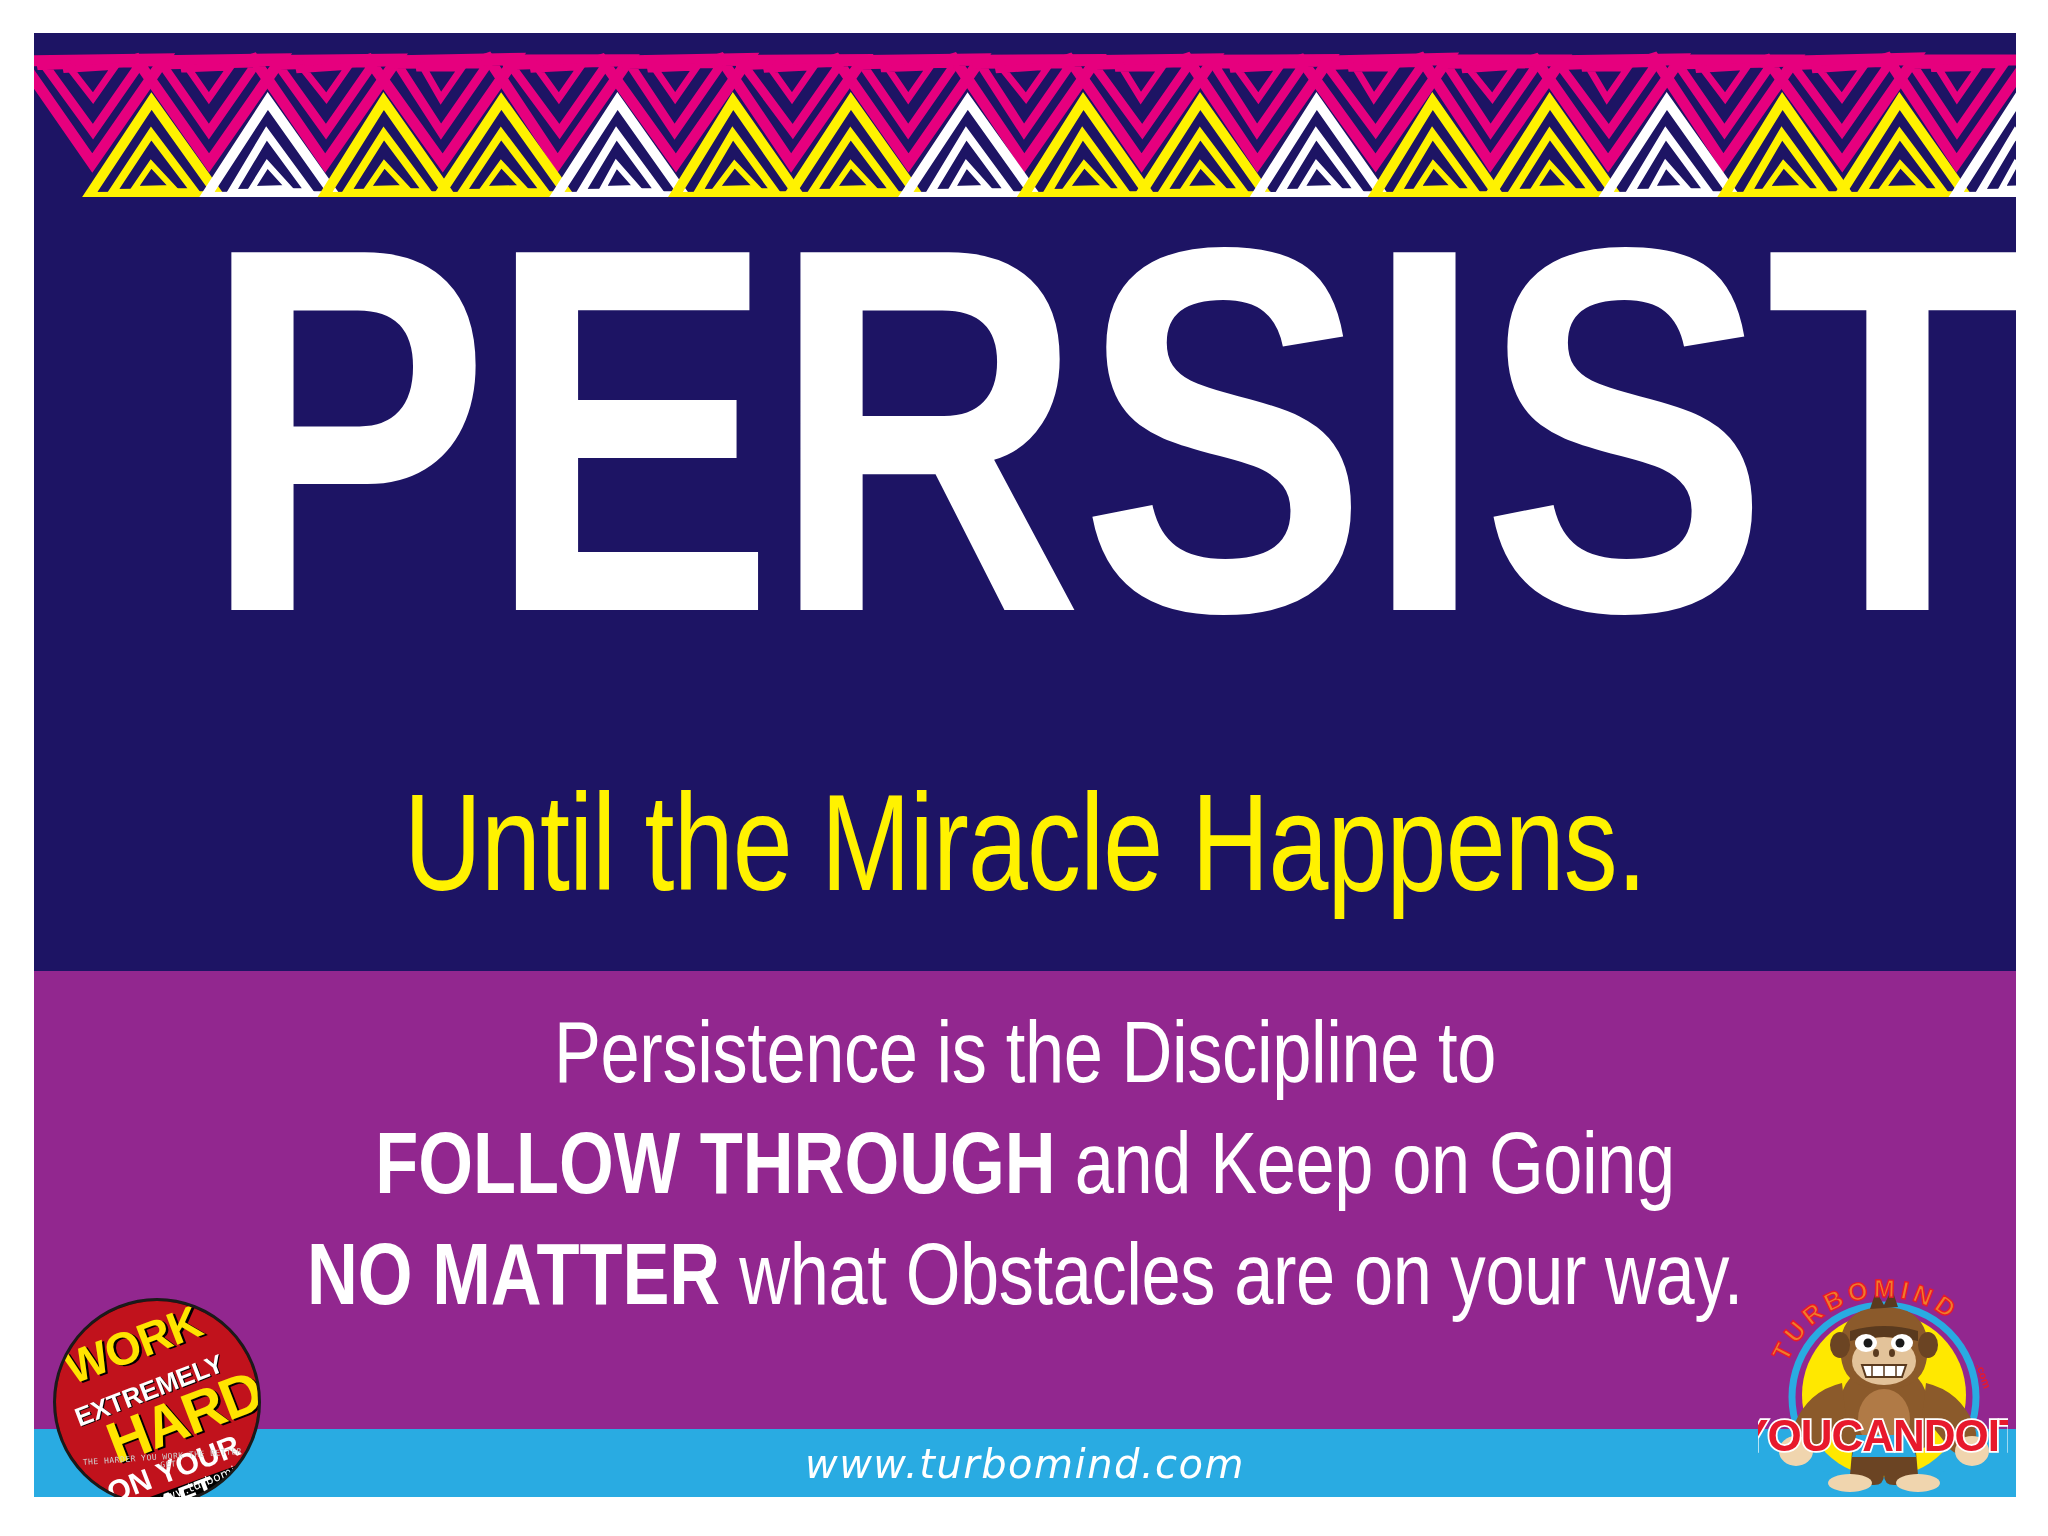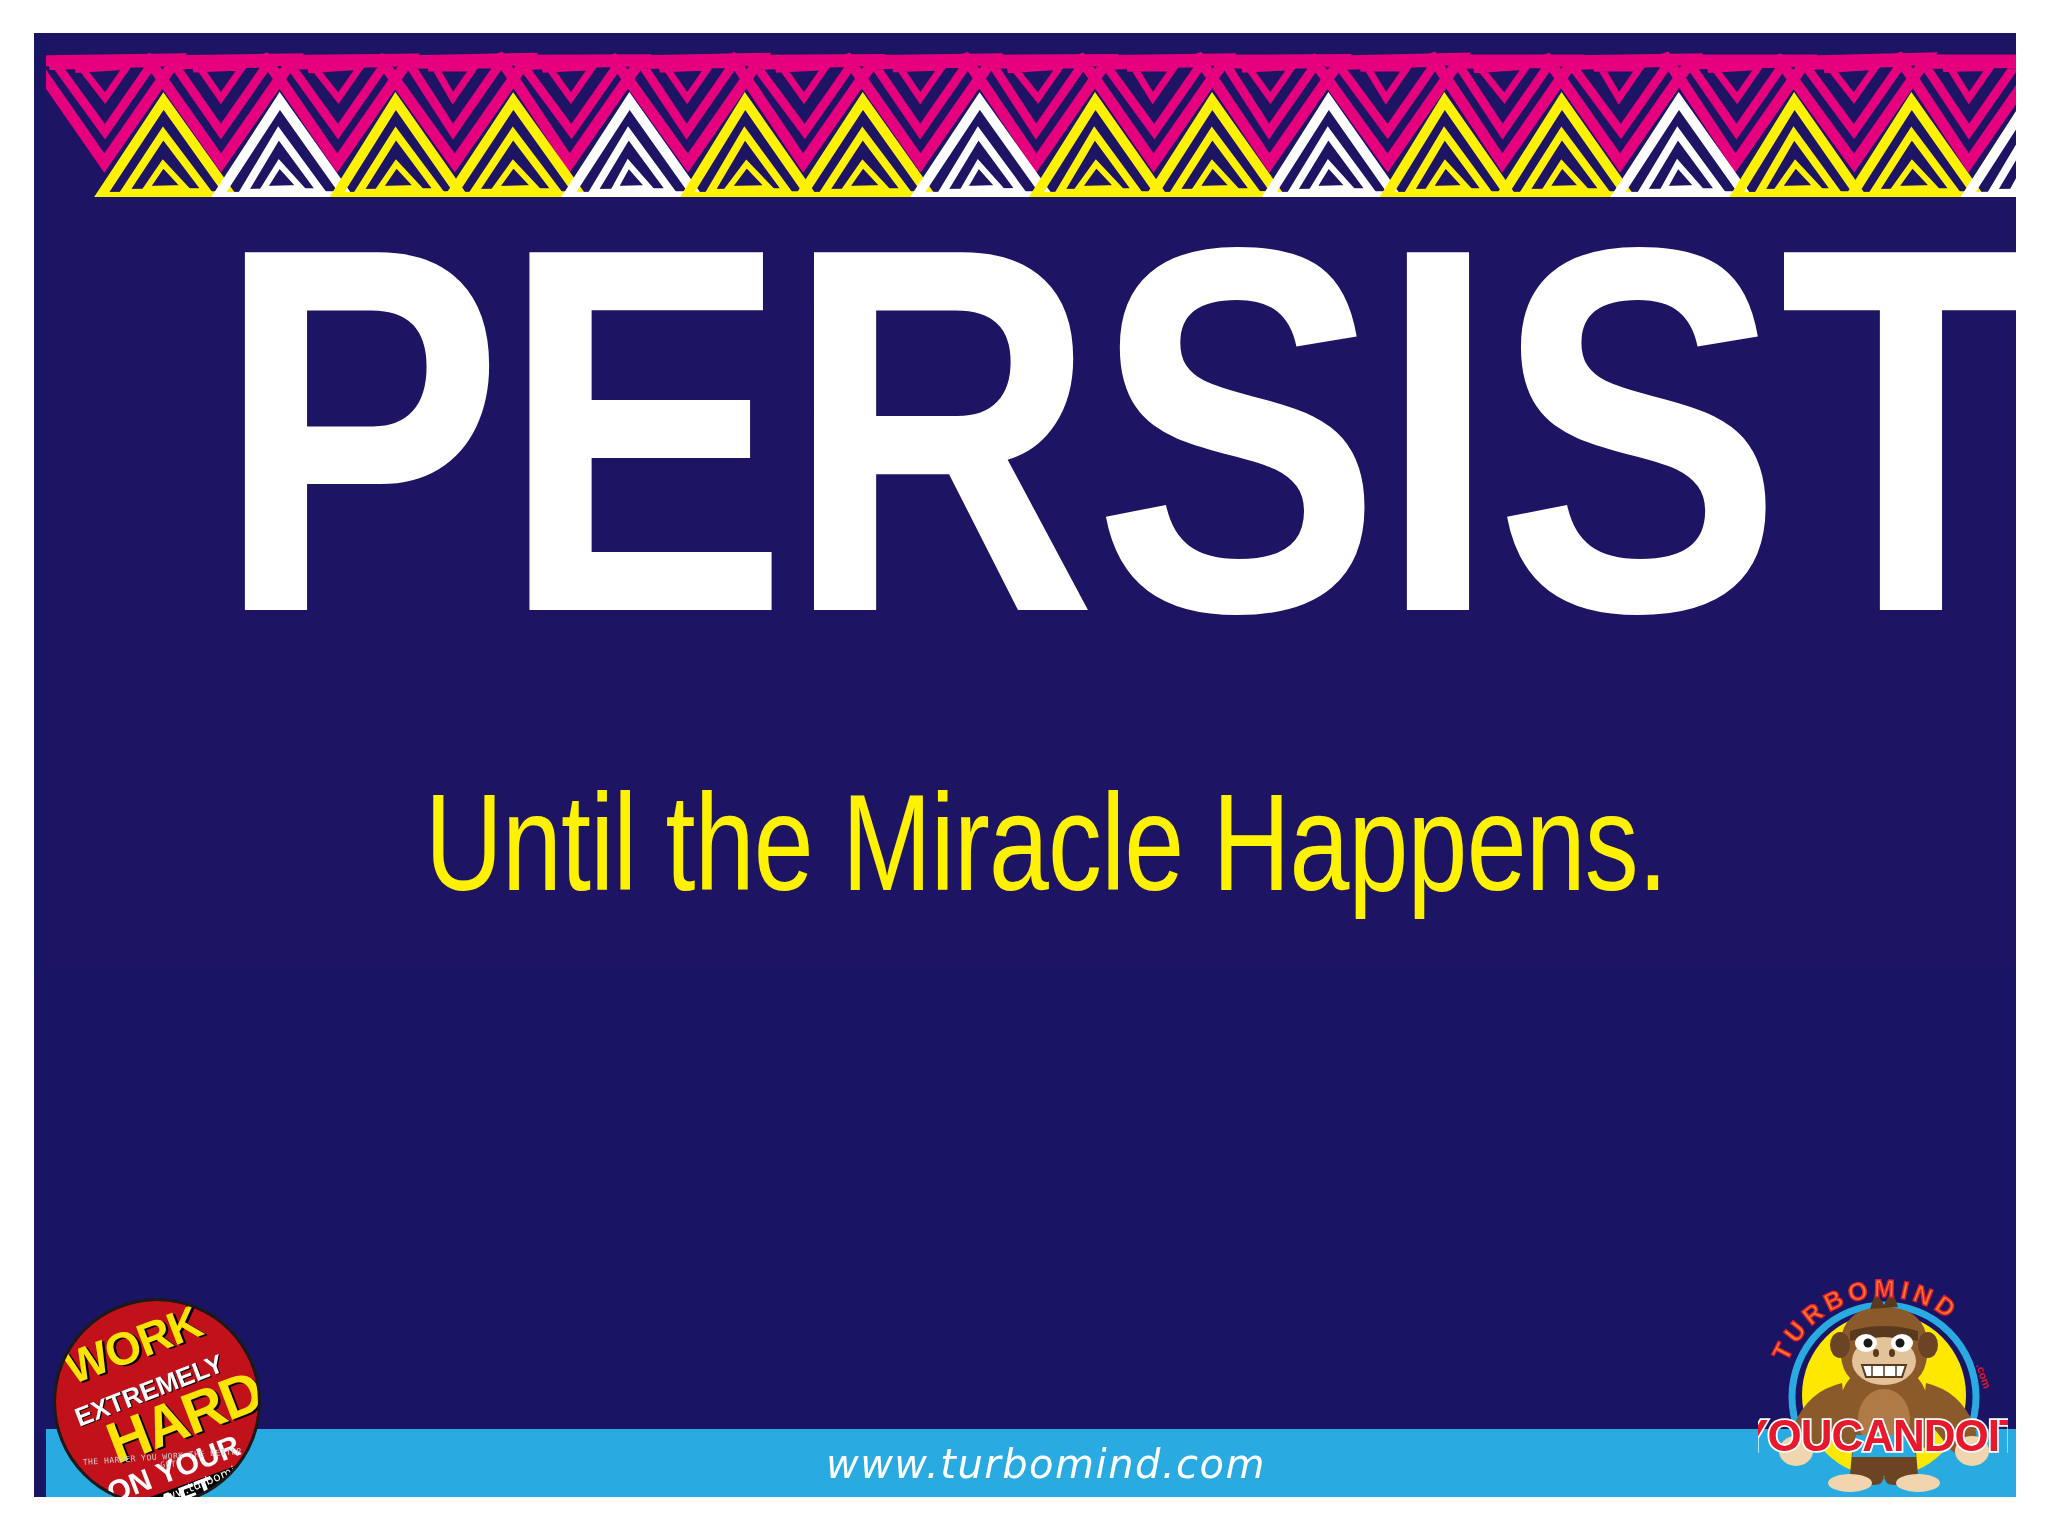--- a/index.html
+++ b/index.html
@@ -12,21 +12,21 @@
   
   #poster-frame{
     position:absolute;
     left:34px; top:33px;
     width:1982px; height:1464px;
     background:#1a1464;
     overflow:hidden;
   }
 
   
-  .band{position:absolute;left:12px;width:100%;padding-left:18px;}
+  .band{position:absolute;left:0;width:100%;}
   #navy-band   {top:0;    height:938px; background:#1d1464;}
   #purple-band {top:938px;height:458px; background:#92278f;}
   #blue-band   {top:1396px;height:68px; background:#29abe2;}
 
   
   #triangle-strip{
     position:absolute; left:0; top:14px;
     width:100%; height:150px;
     overflow:hidden;
   }
@@ -288,20 +288,27 @@
             <path d="M 1967.4845556325654 142 L 2002.5154443674346 141 L 1981.376357477835 117.03999999999999 L 1967.4845556325654 142 Z" stroke="#ffffff" stroke-width="6" stroke-linejoin="miter" fill="none"></path>
           </g>
       </svg>
     </div>
 
     <div id="headline" style="transform: scaleX(0.829968); transform-origin: 50% 0px;">PERSIST</div>
 
     <div id="subtitle" style="transform: scaleX(0.78); transform-origin: 50% 0px;">Until the Miracle Happens.</div>
   </div>
 
+  <div class="band" id="purple-band">
+    <div id="body-copy" style="transform: scaleX(0.8); transform-origin: 50% 0px;">
+      <span class="ln">Persistence is the Discipline to</span>
+      <span class="ln"><span class="hv">FOLLOW  THROUGH</span><span> and Keep on Going</span></span>
+      <span class="ln"><span class="hv">NO MATTER</span><span> what Obstacles are on your way.</span></span>
+    </div>
+  </div>
 
   <div class="band" id="blue-band">
     <div id="footer-url">www.turbomind.com</div>
   </div>
 
   <div id="work-badge">
     <div class="red-half"></div>
     <div class="badge-txt">
       <div class="bw-work">WORK</div>
       <div class="bw-extremely">EXTREMELY</div>

